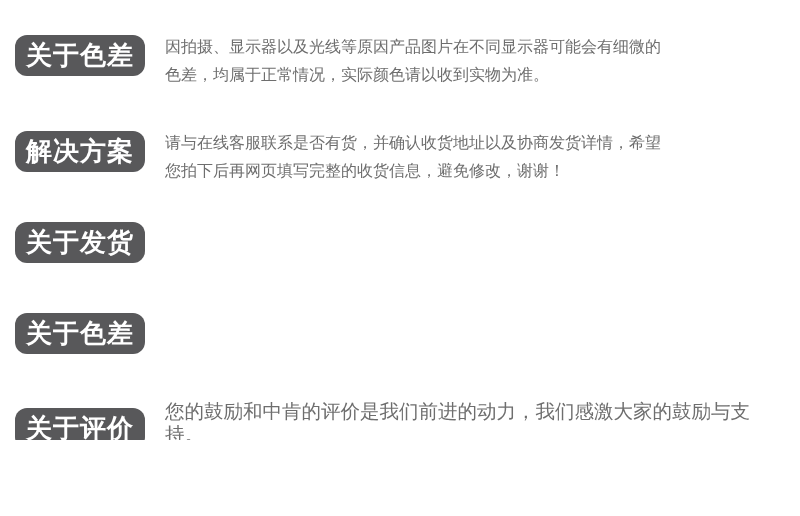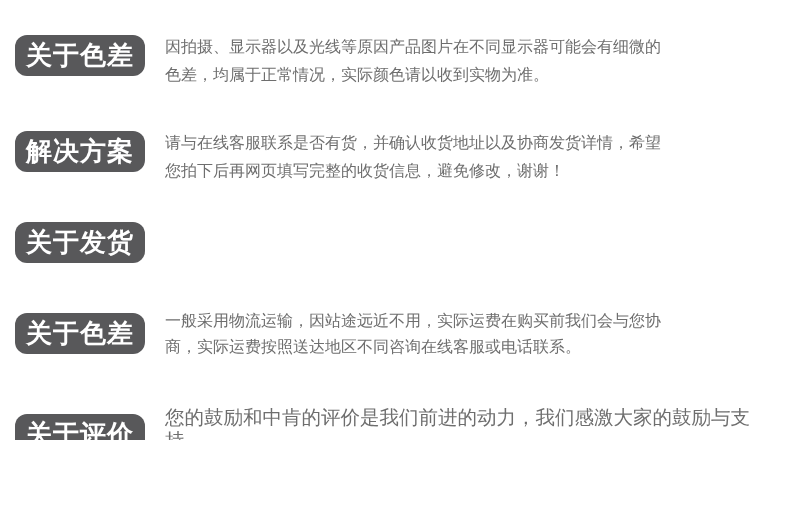--- a/index.html
+++ b/index.html
@@ -80,22 +80,20 @@
     <p class="text">请与在线客服联系是否有货，并确认收货地址以及协商发货详情，希望
 您拍下后再网页填写完整的收货信息，避免修改，谢谢！</p>
   </section>
 
   <section class="row row-3">
     <div class="badge">关于发货</div>
   </section>
 
   <section class="row row-4">
     <div class="badge">关于色差</div>
-    <p class="text">一般采用物流运输，因站途远近不用，实际运费在购买前我们会与您协
-商，实际运费按照送达地区不同咨询在线客服或电话联系。</p>
   </section>
 
   <section class="row row-5">
     <div class="badge">关于评价</div>
     <p class="text">您的鼓励和中肯的评价是我们前进的动力，我们感激大家的鼓励与支持。
 在收到货后，如果对我们产品质量和服务满意的情况下，我们希望得到
 您的鼓励和好评，如果有问题，希望您先联系我们，我们会给您满意的
 解决方案。</p>
   </section>
 

